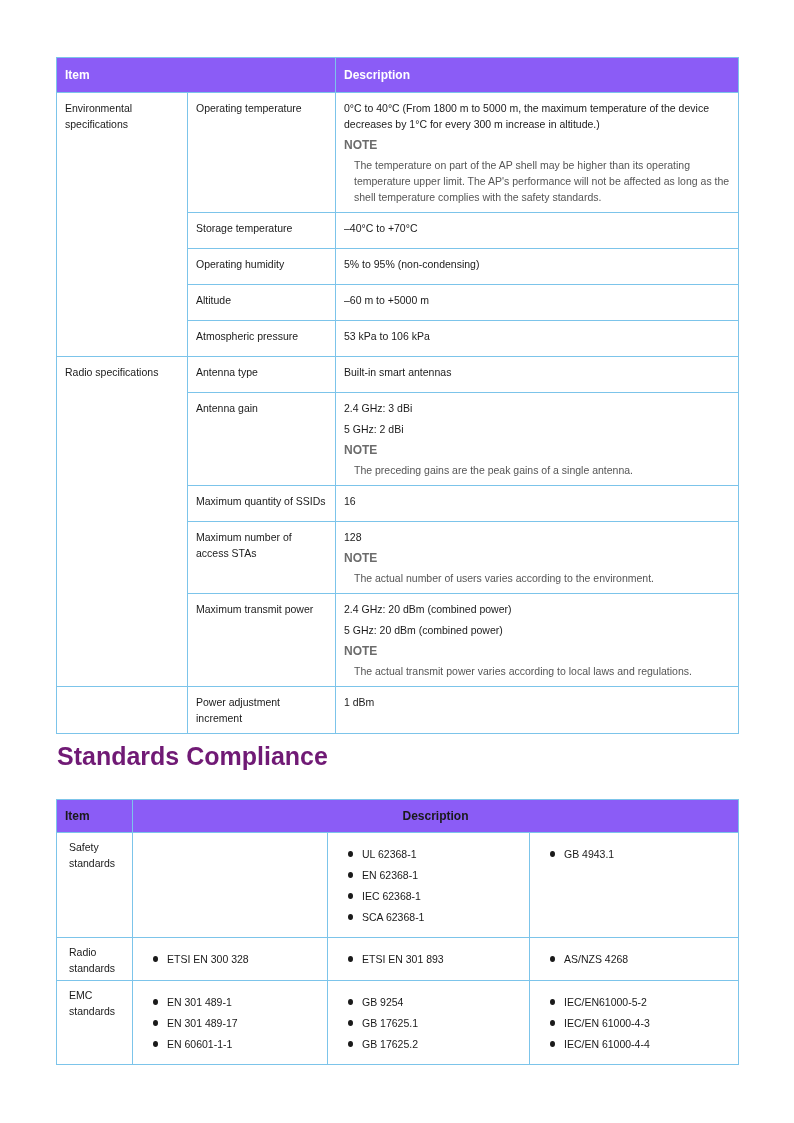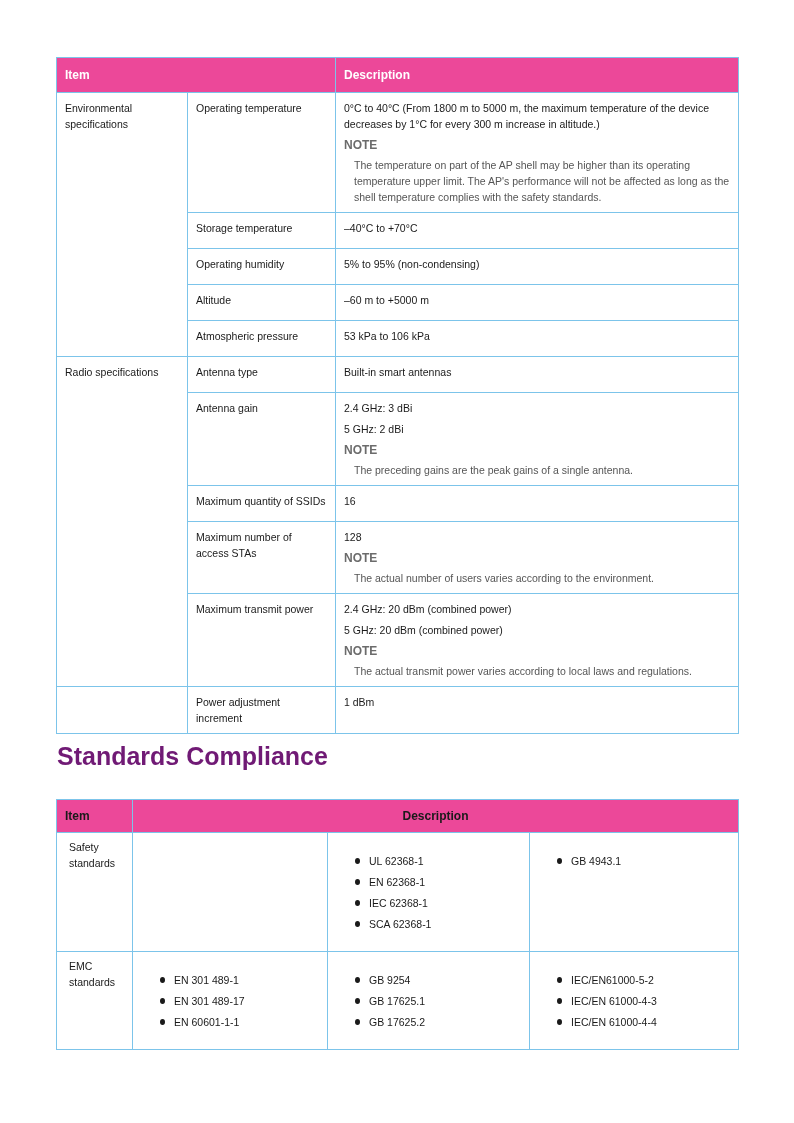--- a/index.html
+++ b/index.html
@@ -3,38 +3,38 @@
 <meta charset="utf-8">
 <style>
   html, body { margin: 0; padding: 0; background: #ffffff; }
   body {
     width: 794px; height: 1123px; position: relative; overflow: hidden;
     font-family: "Liberation Sans", "DejaVu Sans", sans-serif;
     color: #1a1a1a;
   }
   table { border-collapse: collapse; position: absolute; left: 56px; width: 682px; table-layout: fixed; }
   td, th { border: 1px solid #7cc4ea; vertical-align: top; font-size: 10.5px; line-height: 16px; padding: 0; }
-  th { background: #ec4899; font-weight: bold; text-align: left; height: 34px; vertical-align: middle; font-size: 12px; }
+  th { background: #8b5cf6; font-weight: bold; text-align: left; height: 34px; vertical-align: middle; font-size: 12px; }
   .spec th { color: #ffffff; padding-left: 8px; }
   .spec td { padding: 7px 8px 7px 8px; }
   .spec td.desc { padding-left: 8px; padding-right: 6px; }
   .line { margin: 0 0 5px 0; line-height: 16px; }
   .note-label { font-weight: bold; color: #6b6b6b; font-size: 12px; margin: 3px 0 4px 0; }
   .note-text { color: #555555; padding-left: 10px; font-size: 10.5px; line-height: 16px; margin-bottom: 0; }
   #spec-table { top: 57px; }
   .h2 {
     position: absolute; left: 57px; top: 742px; margin: 0;
     font-size: 25px; font-weight: bold; color: #701a75;
     font-family: "Liberation Sans", "DejaVu Sans", sans-serif;
   }
   #std-table { top: 799px; }
   .std th { color: #1a1a1a; height: 32px; padding-left: 8px; }
   .std th.center { text-align: center; padding-left: 0; }
   .std td { padding: 6px 8px 4px 12px; }
-  .std ul { list-style: none; margin: 12px; padding: 0; }
+  .std ul { list-style: none; margin: 5px; padding: 0; }
   .std li { position: relative; padding-left: 17px; line-height: 21px; }
   .std li .bullet { position: absolute; left: 3px; top: 7px; width: 5px; height: 6px; background: #1a1a1a; border-radius: 50%; }
 </style>
 </head>
 <body>
 
 <table id="spec-table" class="spec">
   <colgroup>
       <col style="width:131px">
       <col style="width:148px">
@@ -158,20 +158,38 @@
             <li><span class="bullet"></span><span>SCA 62368-1</span></li>
           </ul>
         </td>
         <td>
           <ul>
             <li><span class="bullet"></span><span>GB 4943.1</span></li>
           </ul>
         </td>
       </tr>
       <tr>
+        <td>Radio standards</td>
+        <td>
+          <ul>
+            <li><span class="bullet"></span><span>ETSI EN 300 328</span></li>
+          </ul>
+        </td>
+        <td>
+          <ul>
+            <li><span class="bullet"></span><span>ETSI EN 301 893</span></li>
+          </ul>
+        </td>
+        <td>
+          <ul>
+            <li><span class="bullet"></span><span>AS/NZS 4268</span></li>
+          </ul>
+        </td>
+      </tr>
+      <tr>
         <td>EMC standards</td>
         <td>
           <ul>
             <li><span class="bullet"></span><span>EN 301 489-1</span></li>
             <li><span class="bullet"></span><span>EN 301 489-17</span></li>
             <li><span class="bullet"></span><span>EN 60601-1-1</span></li>
           </ul>
         </td>
         <td>
           <ul>

